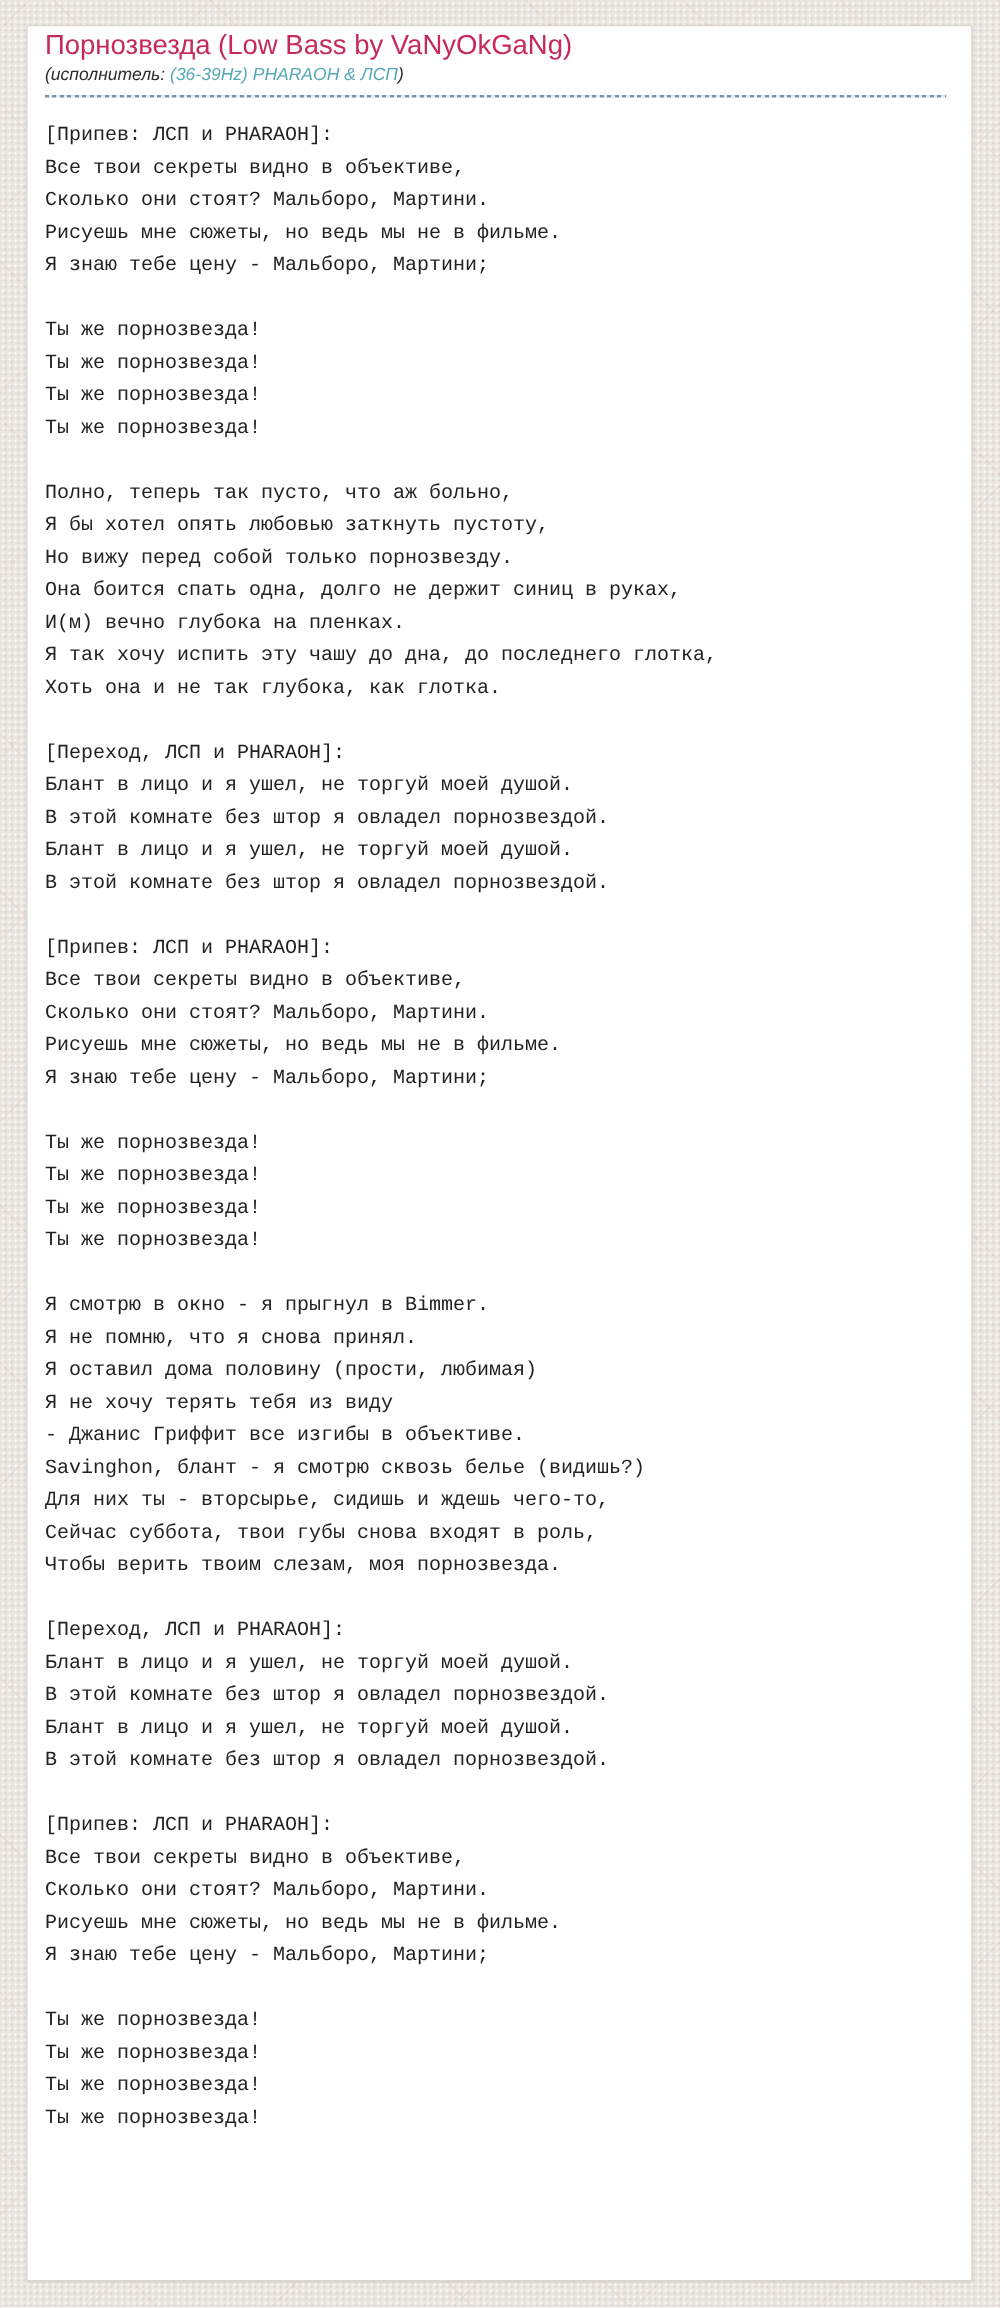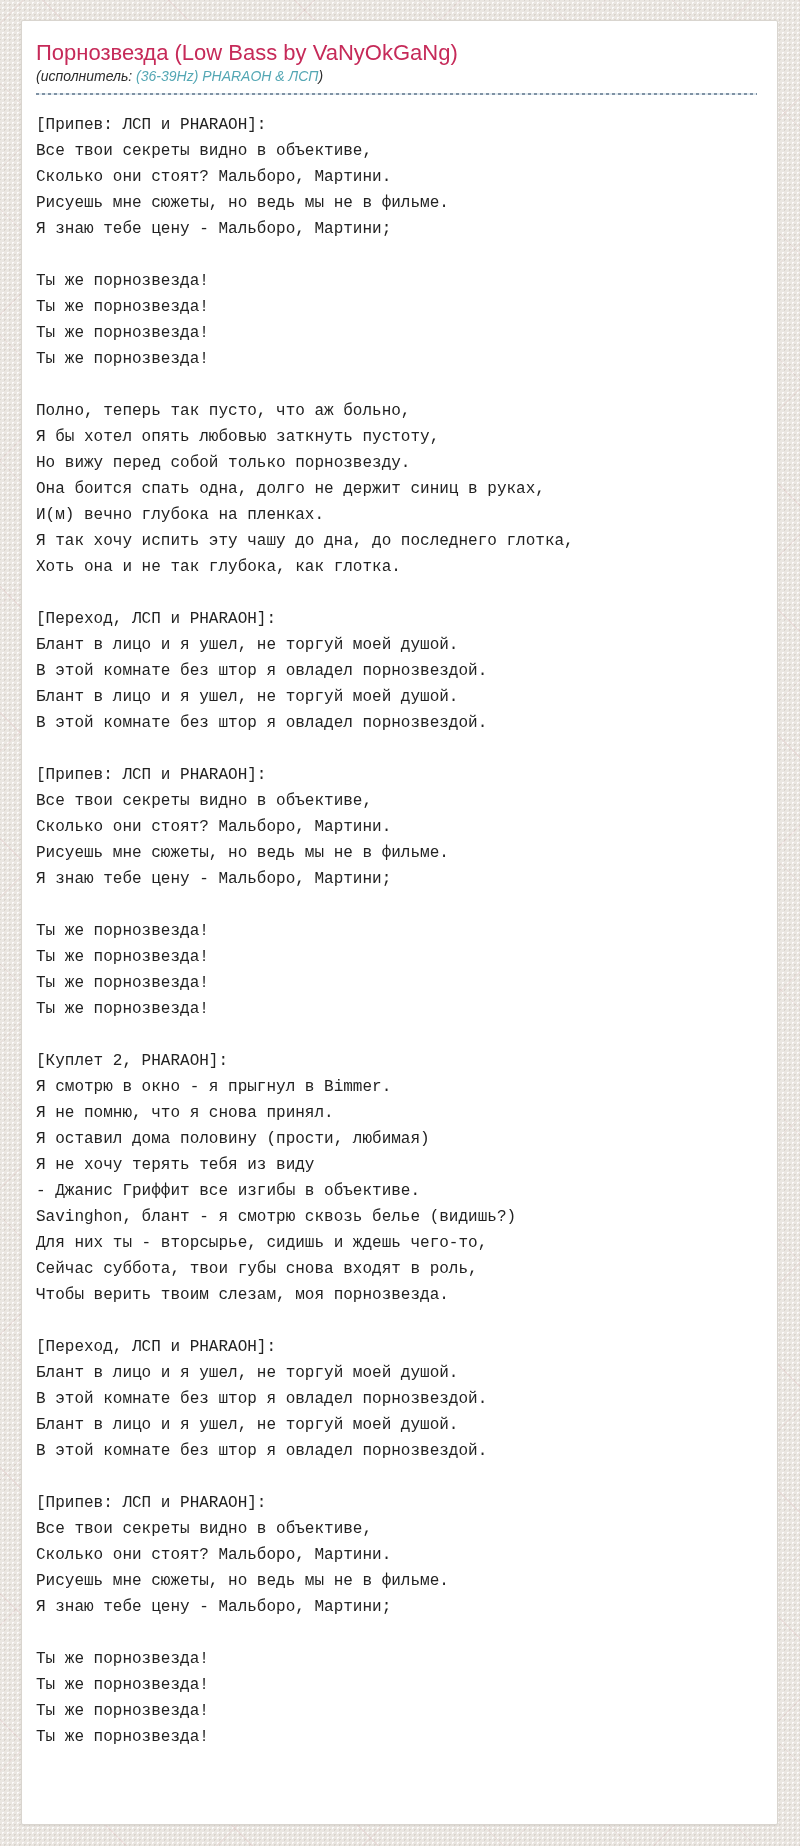--- a/index.html
+++ b/index.html
@@ -25,21 +25,21 @@
     position: absolute;
     left: 21px;
     top: 20px;
     width: 757px;
     height: 1805px;
     box-sizing: border-box;
     background: #ffffff;
     border: 1px solid #d9d5cf;
     border-radius: 2px;
     box-shadow: 0 1px 2px rgba(0,0,0,0.07);
-    padding: 18px 20px 0 14px;
+    padding: 1px 20px 0 14px;
   }
   .song-title {
     margin: 0;
     font-size: 22px;
     font-weight: normal;
     line-height: 28px;
     color: var(--title-color, #c62a59);
   }
   .subtitle {
     margin: 0;
@@ -120,21 +120,20 @@
         <div class="lyric-line">Рисуешь мне сюжеты, но ведь мы не в фильме.</div>
         <div class="lyric-line">Я знаю тебе цену - Мальборо, Мартини;</div>
       </div>
       <div class="stanza">
         <div class="lyric-line">Ты же порнозвезда!</div>
         <div class="lyric-line">Ты же порнозвезда!</div>
         <div class="lyric-line">Ты же порнозвезда!</div>
         <div class="lyric-line">Ты же порнозвезда!</div>
       </div>
       <div class="stanza">
-        <div class="lyric-line">[Куплет 2, PHARAOH]:</div>
         <div class="lyric-line">Я смотрю в окно - я прыгнул в Bimmer.</div>
         <div class="lyric-line">Я не помню, что я снова принял.</div>
         <div class="lyric-line">Я оставил дома половину (прости, любимая)</div>
         <div class="lyric-line">Я не хочу терять тебя из виду</div>
         <div class="lyric-line">- Джанис Гриффит все изгибы в объективе.</div>
         <div class="lyric-line">Savinghon, блант - я смотрю сквозь белье (видишь?)</div>
         <div class="lyric-line">Для них ты - вторсырье, сидишь и ждешь чего-то,</div>
         <div class="lyric-line">Сейчас суббота, твои губы снова входят в роль,</div>
         <div class="lyric-line">Чтобы верить твоим слезам, моя порнозвезда.</div>
       </div>

